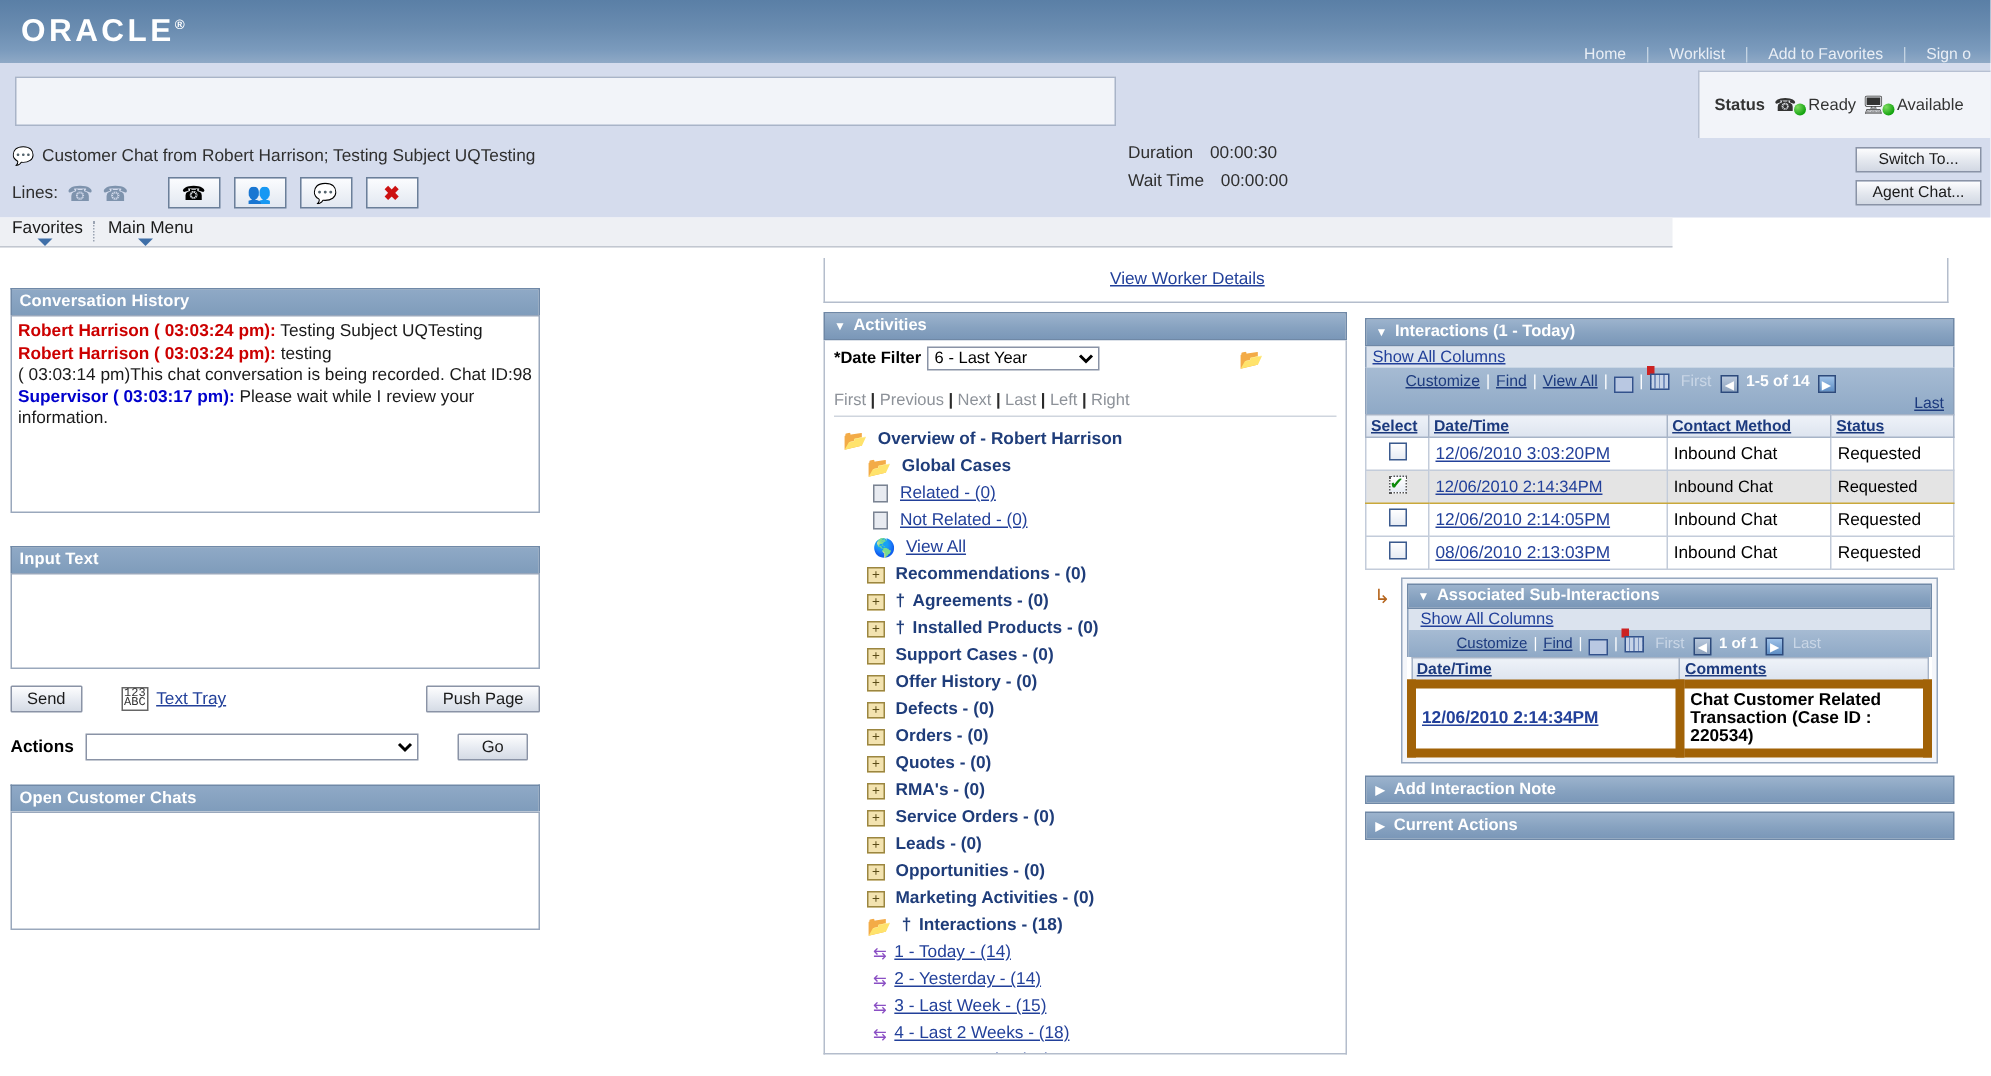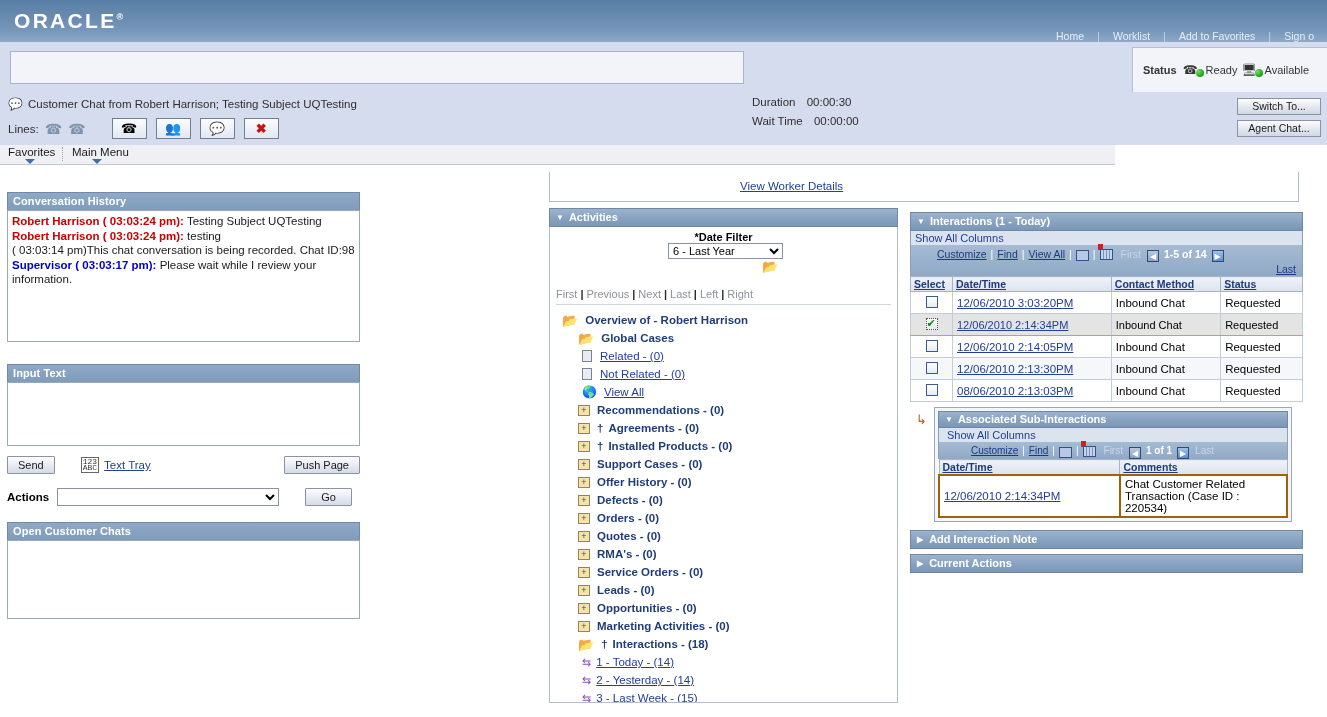--- a/index.html
+++ b/index.html
@@ -231,21 +231,21 @@
   .tri-d { margin-right: 5px; font-size: 8px; }
   .tri-r { margin-right: 6px; font-size: 8px; }
 
   .act-body {
     border: 1px solid #b4bdcc; border-top: none;
     background: #ffffff;
     padding: 4px 6px 0 6px;
     height: 476px;
     overflow: hidden;
   }
-  .date-filter-row { display: flex; align-items: center; flex-direction: column; }
+  .date-filter-row { display: flex; align-items: center; }
   .df-label { font-weight: bold; font-size: 11px; }
   .df-star { color: #000; }
   .df-sel {
     margin-left: 4px; width: 115px; height: 16px;
     border: 1px solid #8a93a6; background: #ffffff;
     font-family: "Liberation Sans", sans-serif; font-size: 11px;
   }
   .df-ico { margin-left: 93px; font-size: 13px; color: #8a7f63; }
   .nav-links {
     margin-top: 14px; font-size: 11px; color: #8d9299;
@@ -285,21 +285,21 @@
     color: #ffffff; font-weight: bold; font-size: 11px;
     padding: 2px 0 3px 6px;
     border: 1px solid #6f88a6;
     display: flex; align-items: center;
   }
   .sac-link-row {
     background: #dbe3ee;
     padding: 1px 0 1px 4px;
     border-left: 1px solid #8ca0ba; border-right: 1px solid #8ca0ba;
   }
-  .sac-link { color: #22409a; font-size: 11px; cursor: pointer; }
+  .sac-link { color: #22409a; text-decoration: underline; font-size: 11px; cursor: pointer; }
 
   .nav-bar {
     background: linear-gradient(to bottom, #a6bbd3 0%, #8fa9c6 100%);
     border-left: 1px solid #8ca0ba; border-right: 1px solid #8ca0ba;
     padding: 2px 4px 1px 4px;
     font-size: 10.5px;
     color: #ffffff;
     position: relative;
     height: 31px;
   }
@@ -398,21 +398,21 @@
     display: flex; align-items: center;
   }
   table.subgrid { border-collapse: collapse; width: 100%; font-size: 11.5px;
     border: 1px solid #8ca0ba; background: #fff; }
   table.subgrid th {
     background: linear-gradient(to bottom,#eef2f8,#dde4ef);
     border: 1px solid #a7b4c7; font-size: 10.5px; font-weight: bold;
     padding: 1px 3px; text-align: left; color: #1c3a7e;
   }
   table.subgrid th span { text-decoration: underline; cursor: pointer; }
-  table.subgrid td { border: 2px solid #a16207; padding: 2px 4px; vertical-align: middle; }
+  table.subgrid td { border: 6px solid #a16207; padding: 2px 4px; vertical-align: middle; font-weight: bold; }
 
   .collapsed-bar {
     background: linear-gradient(to bottom, #9cb3cd 0%, #87a2c0 55%, #7a97b8 100%);
     color: #ffffff; font-weight: bold; font-size: 11px;
     padding: 2px 0 3px 6px;
     border: 1px solid #6f88a6;
     margin-top: 8px;
     display: flex; align-items: center;
     cursor: pointer;
   }
@@ -745,26 +745,20 @@
           <td><span class="dt-link">12/06/2010 2:14:34PM</span></td>
           <td>Inbound Chat</td>
           <td>Requested</td>
         </tr>
         <tr>
           <td class="cb-cell"><span class="cb"></span></td>
           <td><span class="dt-link">12/06/2010 2:14:05PM</span></td>
           <td>Inbound Chat</td>
           <td>Requested</td>
         </tr>
-        <tr class="alt">
-          <td class="cb-cell"><span class="cb"></span></td>
-          <td><span class="dt-link">12/06/2010 2:13:30PM</span></td>
-          <td>Inbound Chat</td>
-          <td>Requested</td>
-        </tr>
         <tr>
           <td class="cb-cell"><span class="cb"></span></td>
           <td><span class="dt-link">08/06/2010 2:13:03PM</span></td>
           <td>Inbound Chat</td>
           <td>Requested</td>
         </tr>
       </tbody>
   </table>
 
   <div class="sub-wrap">

